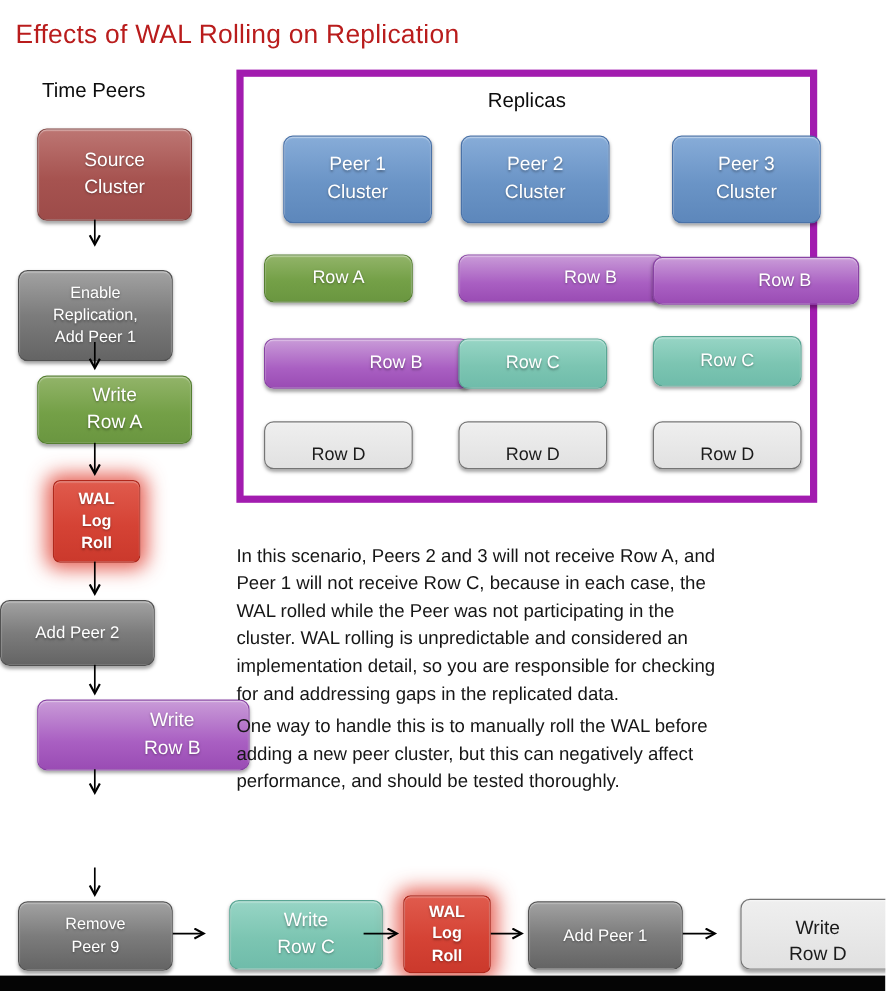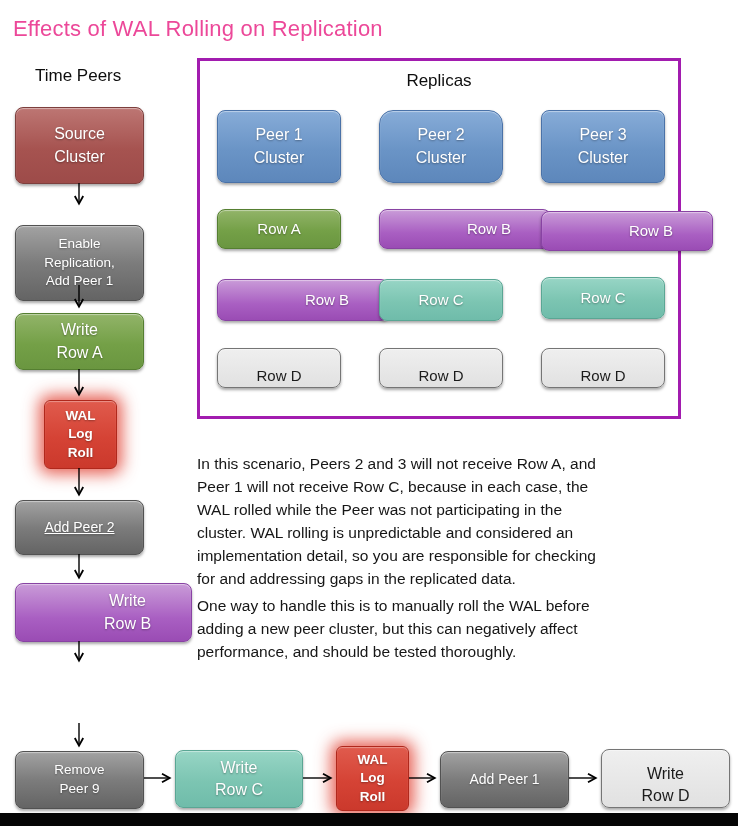--- a/index.html
+++ b/index.html
@@ -1,20 +1,20 @@
 <!DOCTYPE html>
 <html><head>
 <meta charset="utf-8">
 <style>
   html,body{margin:0;padding:0;background:#fff;}
   #canvas{
     position:relative;width:738px;height:826px;background:#fff;overflow:hidden;
     font-family:"Liberation Sans",sans-serif;
   }
-  .page-title{position:absolute;left:13px;top:16px;font-size:22px;color:#ec4899;letter-spacing:.2px;}
+  .page-title{position:absolute;left:13px;top:16px;font-size:22px;color:#b91c1c;letter-spacing:.2px;}
   .section-label{position:absolute;font-size:17px;color:#0d0d0d;}
   .timeline-label{left:35px;top:66px;}
 
   .box{
     position:absolute;display:flex;align-items:center;justify-content:center;
     border-radius:8px;border:1px solid;color:#fff;text-align:center;
     box-shadow:0 2px 3px rgba(0,0,0,.35), inset 0 1px 1px rgba(255,255,255,.45);
   }
   .box .lbl{white-space:pre-line;text-shadow:0 1px 2px rgba(0,0,0,.35);line-height:1.38;}
   .red   {background:linear-gradient(to bottom,#bd7673 0%,#a65350 55%,#9d4b49 100%);border-color:#7d3f3d;}
@@ -23,27 +23,27 @@
   .purple{background:linear-gradient(to bottom,#c99bd8 0%,#a95fc2 60%,#9a4cb4 100%);border-color:#8843a3;padding-left:48px;}
   .teal  {background:linear-gradient(to bottom,#97d5c5 0%,#7cc5b2 55%,#6fbcaa 100%);border-color:#5aa694;}
   .blue  {background:linear-gradient(to bottom,#87acd8 0%,#6a94c6 55%,#5d87bb 100%);border-color:#4a72a8;}
   .light {background:linear-gradient(to bottom,#efefef,#e1e1e1);border-color:#757575;color:#1b1b1b;align-items:flex-end;}
   .light .lbl{text-shadow:none;}
   .walred{
     background:linear-gradient(to bottom,#e05b4d 0%,#d54335 55%,#cb392c 100%);border-color:#b0281c;
     border-radius:6px;font-weight:bold;
     box-shadow:0 0 16px 5px rgba(224,58,42,.8), inset 0 1px 1px rgba(255,255,255,.35);
   }
-  .fs13{font-size:13.5px;} .fs14{font-size:14px;} .fs15{font-size:15px;} .fs16{font-size:16px;}
+  .fs13{font-size:13.5px;} .fs14{font-size:14px;} .fs15{font-size:15px;} .fs16{font-size:16px;margin-left:16px;}
 
   .arrows{position:absolute;left:0;top:0;pointer-events:none;}
 
   .panel{
     position:absolute;left:197px;top:58px;width:484px;height:361px;
-    background:#fff;border:3px solid #a21caf;box-sizing:border-box;
+    background:#fff;border:6px solid #a21caf;box-sizing:border-box;
   }
   .panel-title{position:absolute;left:0;top:10px;width:100%;text-align:center;font-size:17px;color:#0d0d0d;}
 
   .description{position:absolute;left:197px;top:452px;width:480px;font-size:15.5px;line-height:23px;color:#161616;}
   .description p{margin:0;white-space:pre-line;}
   .description p + p{margin-top:4px;}
 
   .bottom-bar{position:absolute;left:0;top:813px;width:738px;height:13px;background:#050505;}
 </style>
 </head>
@@ -65,21 +65,21 @@
     </div>
   <div class="box green fs16" style="left:15px;top:313px;width:127px;height:55px;">
     <span class="lbl">Write
 Row A</span>
     </div>
   <div class="box walred fs13" style="left:44px;top:400px;width:71px;height:67px;">
     <span class="lbl">WAL
 Log
 Roll</span>
     </div>
-  <div class="box gray fs14" style="left:15px;top:500px;width:127px;height:53px;text-decoration:underline;">
+  <div class="box gray fs14" style="left:0;top:500px;width:127px;height:53px;">
     <span class="lbl">Add Peer 2</span>
     </div>
   <div class="box purple fs16" style="left:15px;top:583px;width:127px;height:57px;">
     <span class="lbl">Write
 Row B</span>
     </div>
   <div class="box gray fs13" style="left:15px;top:751px;width:127px;height:56px;">
     <span class="lbl">Remove
 Peer 9</span>
     </div>
@@ -132,21 +132,21 @@
     <div class="box green fs15" style="left:17px;top:148px;width:122px;height:38px;">
       <span class="lbl">Row A</span>
       </div>
     <div class="box purple fs15" style="left:17px;top:218px;width:122px;height:40px;">
       <span class="lbl">Row B</span>
       </div>
     <div class="box light fs15" style="left:17px;top:287px;width:122px;height:38px;">
       <span class="lbl">Row D</span>
       </div>
 
-    <div class="box blue fs16" style="left:179px;top:49px;width:122px;height:71px;border-radius:14px;">
+    <div class="box blue fs16" style="left:165px;top:49px;width:122px;height:71px;">
       <span class="lbl">Peer 2
 Cluster</span>
       </div>
     <div class="box purple fs15" style="left:179px;top:148px;width:122px;height:38px;">
       <span class="lbl">Row B</span>
       </div>
     <div class="box teal fs15" style="left:179px;top:218px;width:122px;height:40px;">
       <span class="lbl">Row C</span>
       </div>
     <div class="box light fs15" style="left:179px;top:287px;width:122px;height:38px;">

